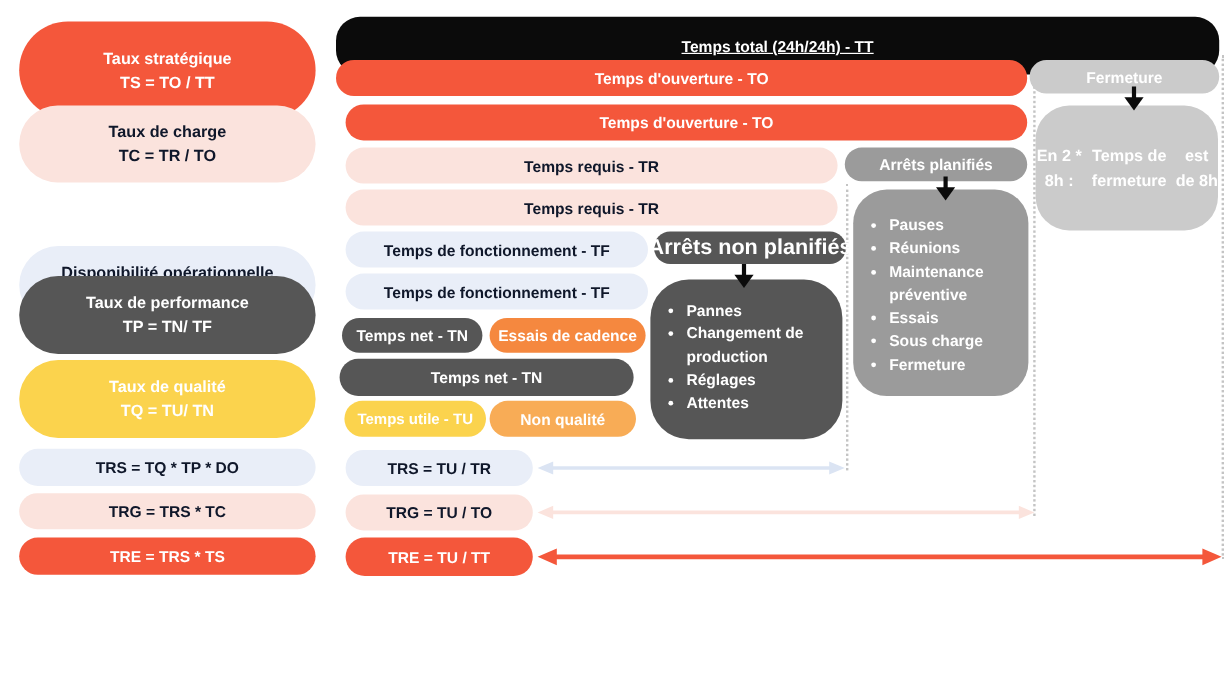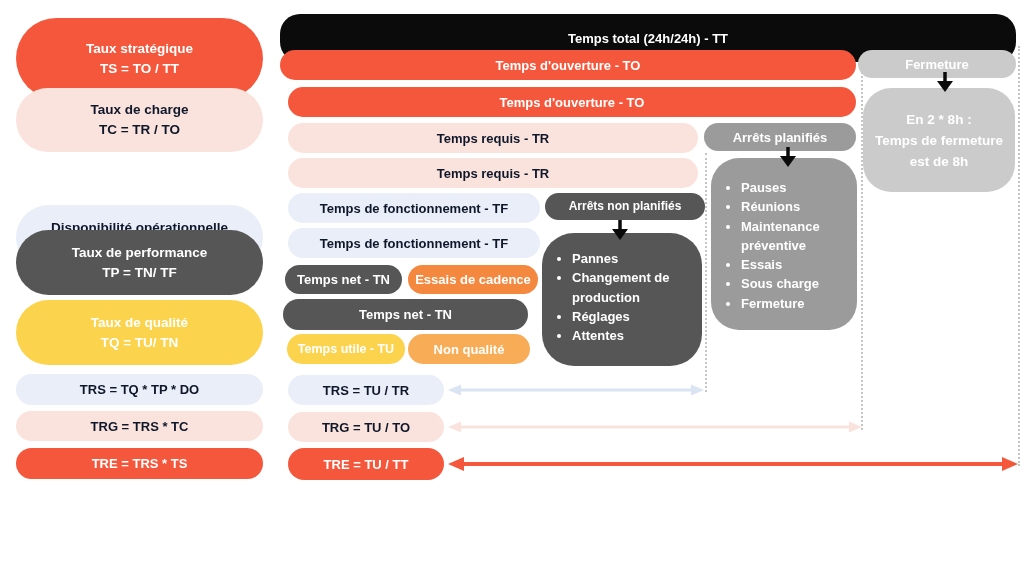--- a/index.html
+++ b/index.html
@@ -25,21 +25,21 @@
   .pill{
     position:absolute;display:flex;flex-direction:column;align-items:center;justify-content:center;
     border-radius:999px;text-align:center;font-size:13px;line-height:19px;white-space:nowrap;
   }
   .pill.big{font-size:13.5px;line-height:20px;}
   .note{
     position:absolute;color:#fff;border-radius:28px;
   }
   .note ul{margin:0;padding:0 8px 0 30px;font-size:13px;line-height:19.3px;}
   .note li{margin:0;padding:0;}
-  .centerbox{display:flex;flex-direction:column;align-items:center;justify-content:center;
+  .centerbox{display:flex;flex-direction:row;align-items:center;justify-content:center;
     text-align:center;font-size:13.5px;line-height:21px;}
   .white{color:#ffffff;}
   .dark{color:#0f172a;}
   .vline{position:absolute;width:0;border-left:2px dotted var(--dotline);}
   svg{position:absolute;display:block;}
 </style>
 </head>
 <body>
 
 <div class="stage">
@@ -78,21 +78,21 @@
   </div>
 
   <div class="pill white" style="left:16px;top:448px;width:247px;height:31px;background:var(--tomato);">
     <div>TRE = TRS * TS</div>
   </div>
 
   <div class="vline" style="left:705px;top:153px;height:239px;"></div>
   <div class="vline" style="left:861px;top:52px;height:378px;"></div>
   <div class="vline" style="left:1018px;top:46px;height:420px;"></div>
 
-  <div class="pill white" style="left:280px;top:14px;width:736px;height:48px;background:var(--black);border-radius:20px;">
+  <div class="pill white" style="left:280px;top:14px;width:736px;height:48px;background:var(--black);border-radius:20px;text-decoration:underline;">
     <div>Temps total (24h/24h) - TT</div>
   </div>
 
   <div class="pill white" style="left:280px;top:50px;width:576px;height:30px;background:var(--tomato);">
     <div>Temps d'ouverture - TO</div>
   </div>
 
   <div class="pill white" style="left:858px;top:50px;width:158px;height:28px;background:var(--ltgray);">
     <div>Fermeture</div>
   </div>
@@ -110,21 +110,21 @@
   </div>
 
   <div class="pill dark" style="left:288px;top:158px;width:410px;height:30px;background:var(--pink);">
     <div>Temps requis - TR</div>
   </div>
 
   <div class="pill dark" style="left:288px;top:193px;width:252px;height:30px;background:var(--blue);">
     <div>Temps de fonctionnement - TF</div>
   </div>
 
-  <div class="pill white" style="left:545px;top:193px;width:160px;height:27px;background:var(--dkgray);font-size:12px;">
+  <div class="pill white" style="left:545px;top:193px;width:160px;height:27px;background:var(--dkgray);font-size:18px;">
     <div>Arrêts non planifiés</div>
   </div>
 
   <div class="pill dark" style="left:288px;top:228px;width:252px;height:30px;background:var(--blue);">
     <div>Temps de fonctionnement - TF</div>
   </div>
 
   <div class="pill white" style="left:285px;top:265px;width:117px;height:29px;background:var(--dkgray);">
     <div>Temps net - TN</div>
   </div>

